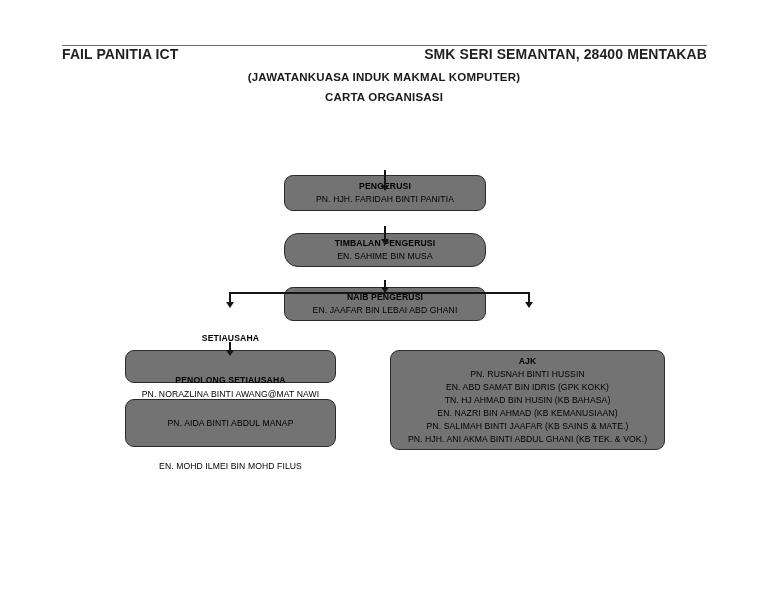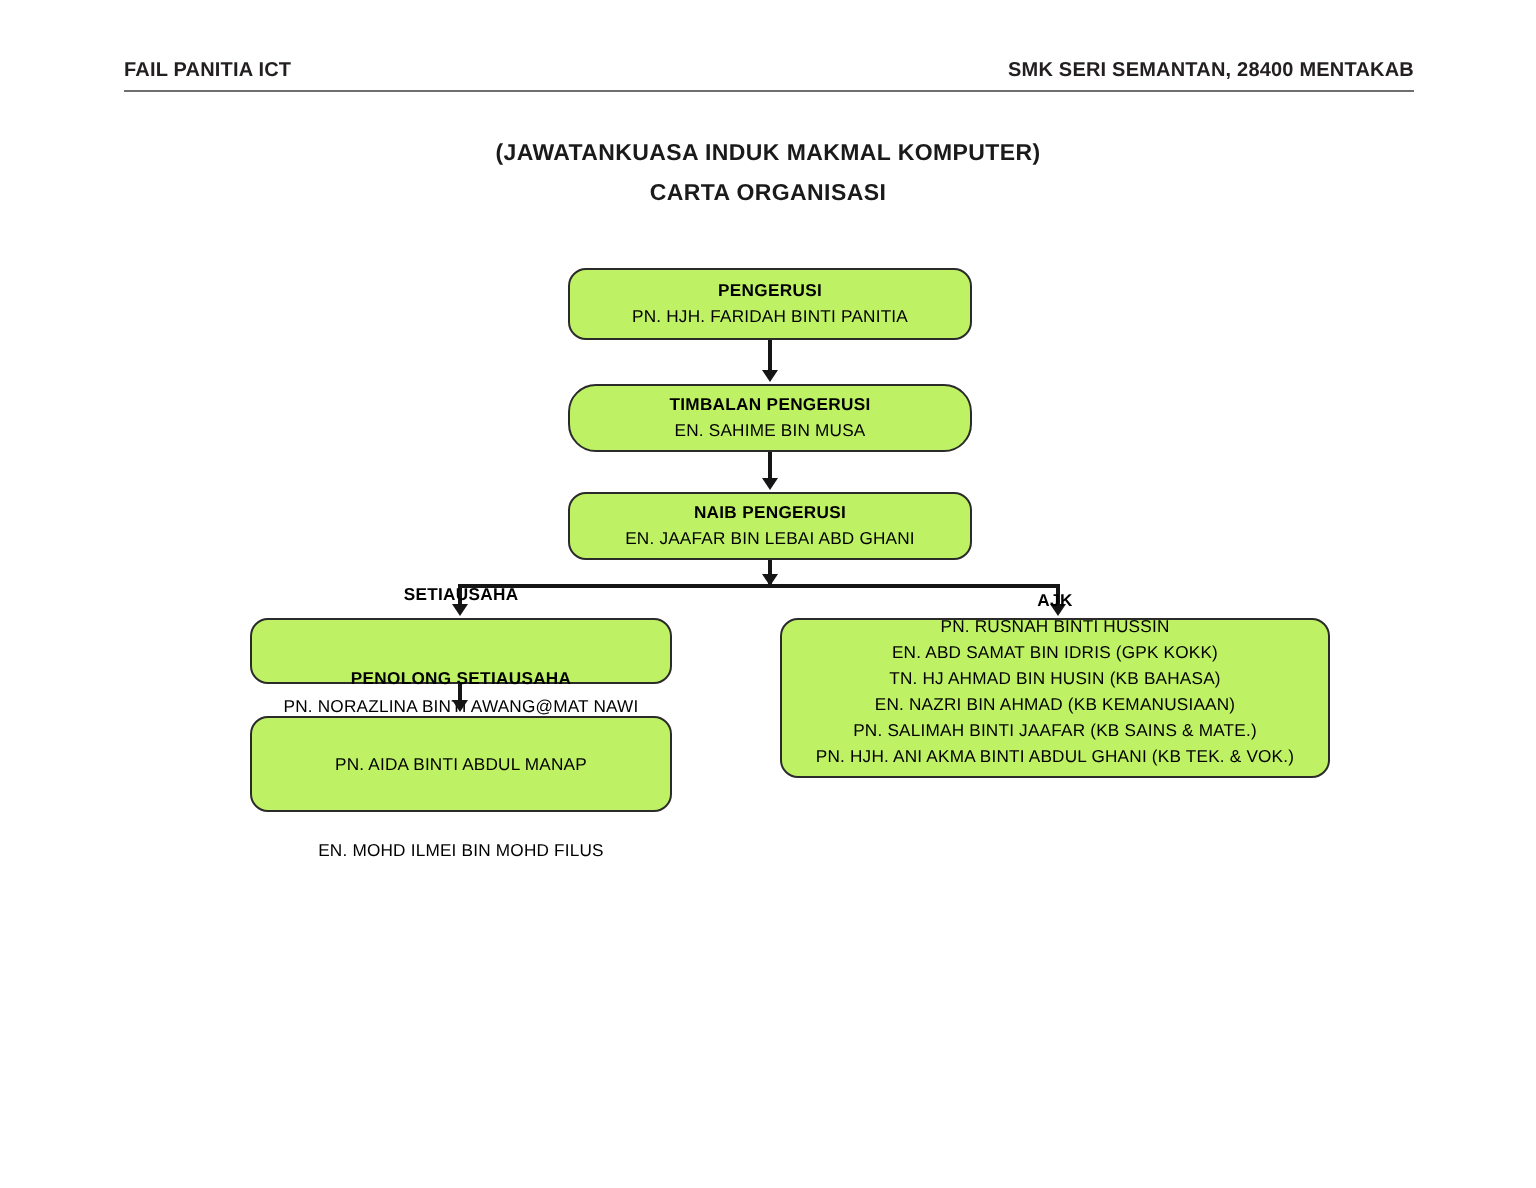--- a/index.html
+++ b/index.html
@@ -24,22 +24,22 @@
   .page-header {
     position: absolute;
     left: 62px;
     top: 30px;
     width: 645px;
     height: 18px;
   }
   .page-header .hdr-left,
   .page-header .hdr-right {
     position: absolute;
-    top: 0;
-    font-size: 10px;
+    top: 16px;
+    font-size: 14px;
     font-weight: bold;
     letter-spacing: 0.1px;
     white-space: nowrap;
     color: #231f20;
   }
   .page-header .hdr-left  { left: 0; }
   .page-header .hdr-right { right: 0; }
   .page-header .hdr-rule {
     position: absolute;
     left: 0;
@@ -64,27 +64,28 @@
     letter-spacing: 0.2px;
     color: #1a1a1a;
   }
 
   
   .node {
     position: absolute;
     box-sizing: border-box;
     border: 1.2px solid #2b2b2b;
     border-radius: 9px;
-    background: #bef264;
+    background: #737373;
     display: flex;
     flex-direction: column;
     align-items: center;
     justify-content: center;
     text-align: center;
     padding: 3px 6px;
+    margin-top: 41px;
   }
   .node .role {
     font-size: 8.6px;
     font-weight: bold;
     line-height: 13px;
     letter-spacing: 0.15px;
     white-space: nowrap;
   }
   .node .person {
     font-size: 8.6px;
@@ -92,22 +93,22 @@
     line-height: 13px;
     letter-spacing: 0.1px;
     white-space: nowrap;
   }
 
   #node-pengerusi          { left: 284px; top: 134px; width: 202px; height: 36px; }
   #node-timbalan-pengerusi { left: 284px; top: 192px; width: 202px; height: 34px; border-radius: 14px; }
   #node-naib-pengerusi     { left: 284px; top: 246px; width: 202px; height: 34px; }
   #node-setiausaha         { left: 125px; top: 309px; width: 211px; height: 33px; gap: 43px; }
   #node-penolong-setiausaha{ left: 125px; top: 358px; width: 211px; height: 48px; gap: 30px; }
-  #node-ajk                { left: 390px; top: 309px; width: 275px; height: 80px;
-                             justify-content: flex-end; padding-top: 4px; }
+  #node-ajk                { left: 390px; top: 309px; width: 275px; height: 100px;
+                             justify-content: center; padding-top: 4px; }
 
   
   .vline {
     position: absolute;
     width: 1.6px;
     background: #151515;
   }
   .hline {
     position: absolute;
     height: 1.6px;

